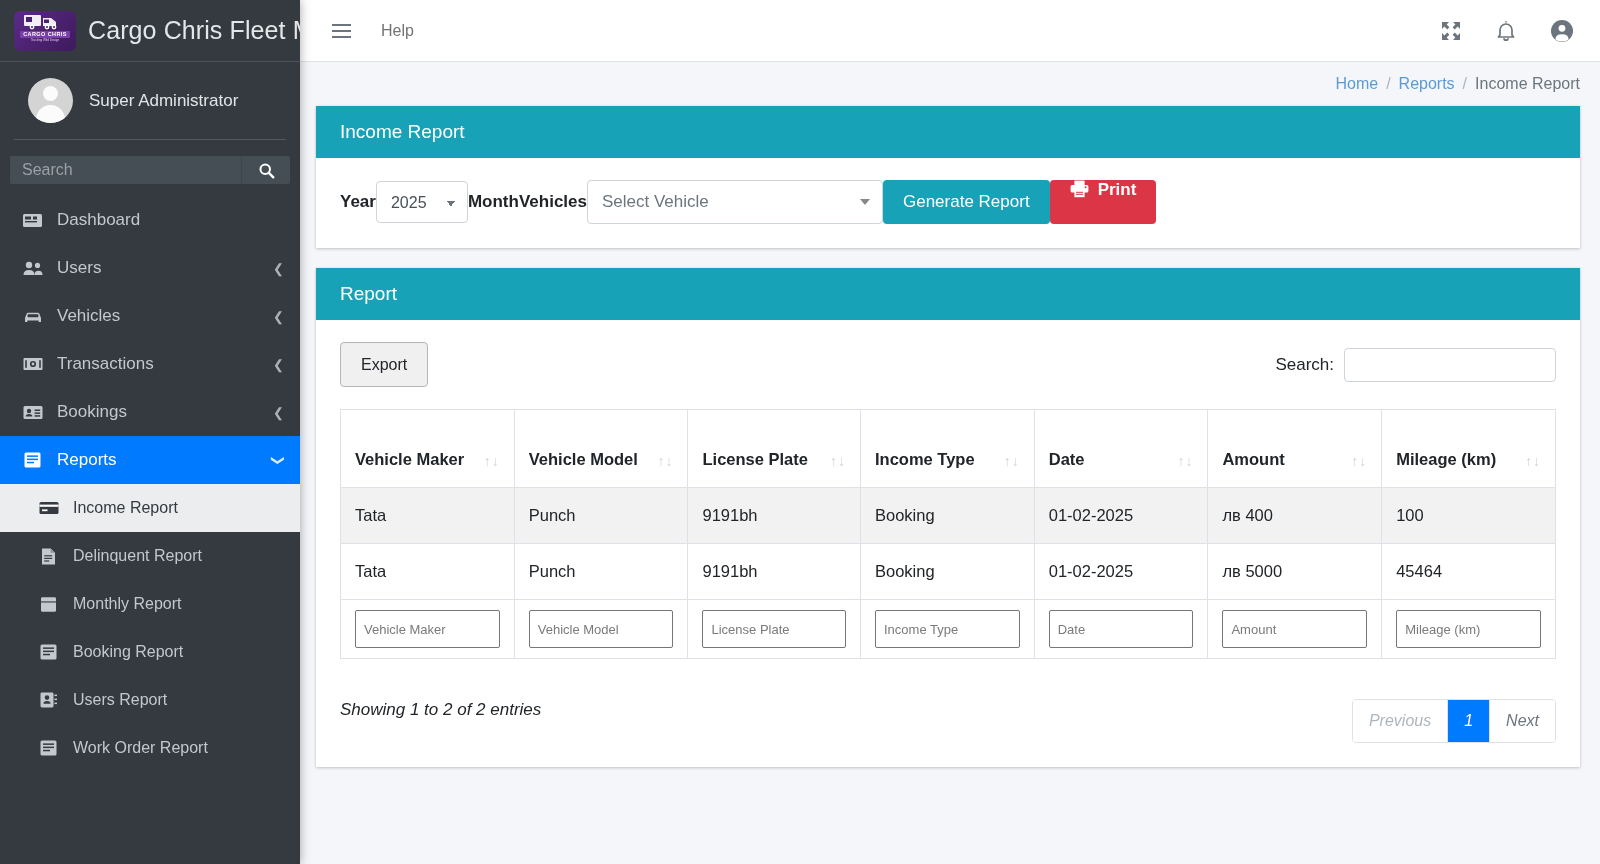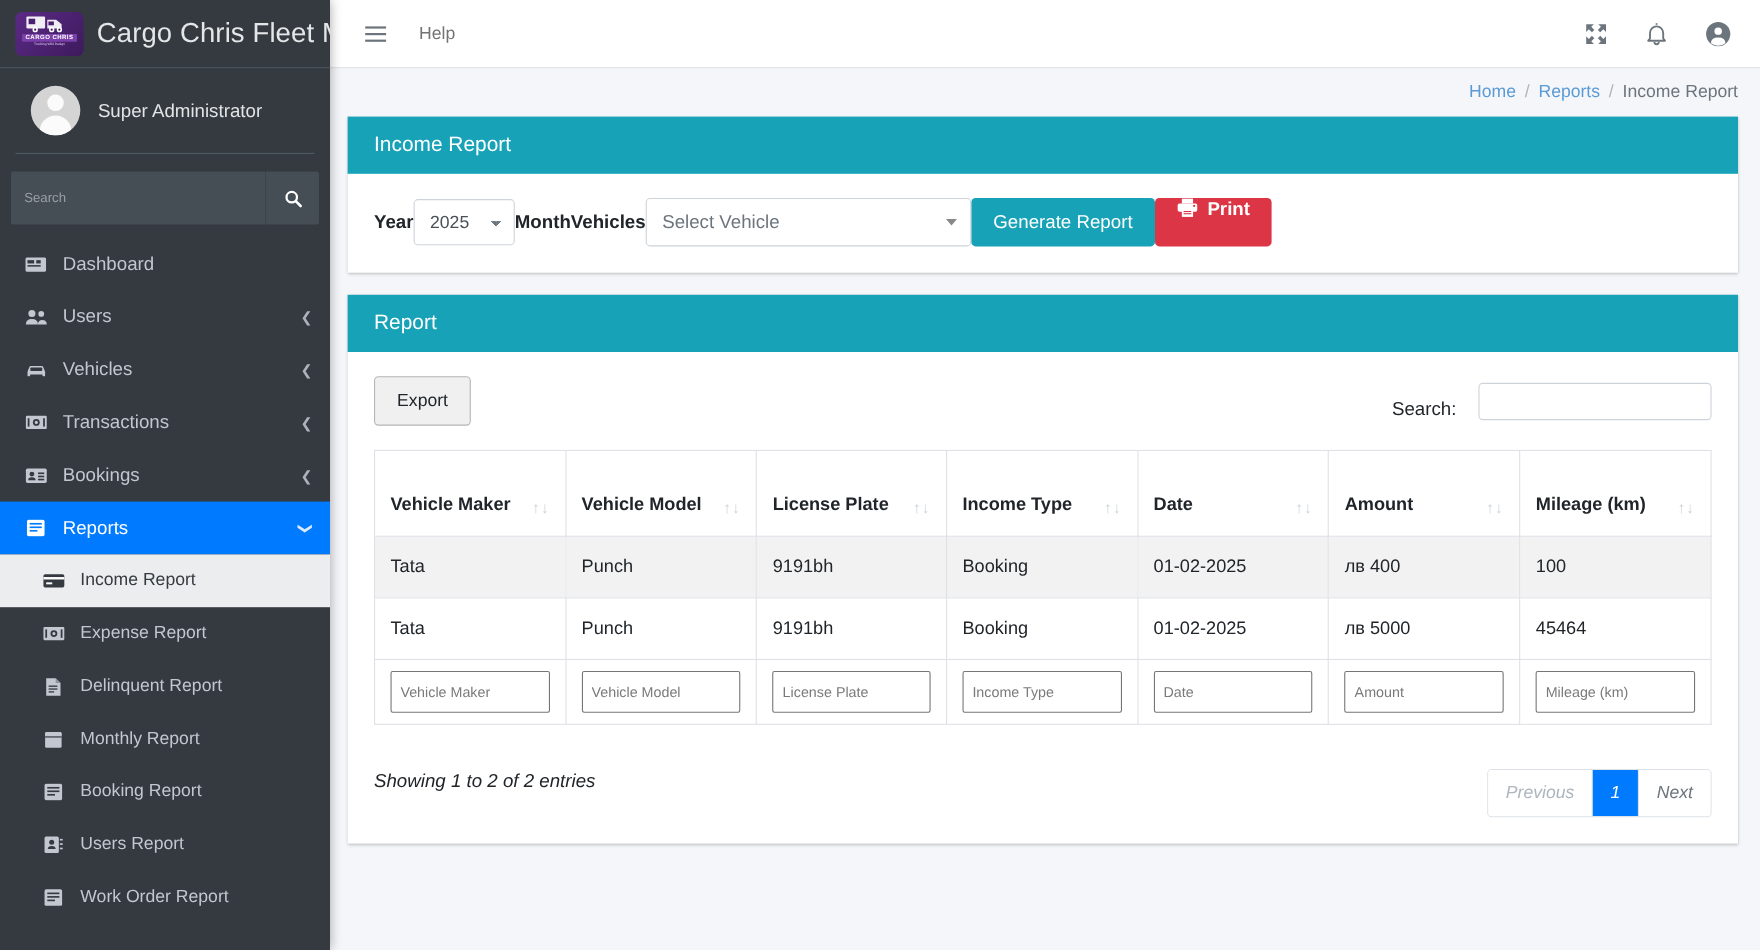--- a/index.html
+++ b/index.html
@@ -59,22 +59,22 @@
     content:""; position:absolute; width:15px; height:15px; border-radius:50%;
     background:#fbfbfb; left:15px; top:8px;
   }
   .avatar::after {
     content:""; position:absolute; width:29px; height:20px; border-radius:15px 15px 0 0;
     background:#fbfbfb; left:8px; top:27px;
   }
   .username { color: #e2e4e6; font-size: 17px; font-weight: 400; }
   .searchrow { display: flex; margin: 16px 10px 10px 10px; }
   .search-input {
-    flex: 1; height: 48px; background: #454d55; border: 0;
-    color: #c2c7d0; font-size: 12px; padding: 0 12px;
+    flex: 1; height: 28px; background: #454d55; border: 0;
+    color: #c2c7d0; font-size: 16px; padding: 0 12px;
     font-family: "Liberation Sans", sans-serif; outline: none;
     border-radius: 2px 0 0 2px;
   }
   .search-input::placeholder { color: #9aa0a6; }
   .search-btn {
     width: 49px; background: #454d55; border: 0; border-left: 1px solid #3e464d;
     color: #fff; cursor: pointer; display:flex; align-items:center; justify-content:center;
     border-radius: 0 2px 2px 0;
   }
   .menu { flex: 1; overflow: hidden; padding-top: 2px; }
@@ -151,21 +151,21 @@
     background: #dc3545; color: #fff; height: 44px; padding: 0 20px; font-size: 17px;
     display: flex; align-items: flex-start; gap: 9px; font-weight: bold;
   }
 
   .table-top { display: flex; align-items: center; justify-content: space-between; margin-bottom: 22px; }
   .btn-export {
     background: #f0f0f0; border: 1px solid #b5b5b5; border-radius: 4px;
     height: 45px; padding: 0 20px; font-size: 16px; color: #212529; cursor: pointer;
     font-family: "Liberation Sans", sans-serif;
   }
-  .searchbox { display: flex; align-items: flex-end; gap: 20px; }
+  .searchbox { display: flex; align-items: center; gap: 10px; }
   .searchbox label { font-size: 17px; color: #212529; }
   .searchbox input {
     width: 212px; height: 34px; border: 1px solid #ced4da; border-radius: 4px;
     padding: 0 8px; font-size: 15px; font-family: "Liberation Sans", sans-serif; outline: none;
   }
 
   table.dt { width: 100%; border-collapse: collapse; table-layout: fixed; }
   table.dt th {
     border: 1px solid #dee2e6; text-align: left; vertical-align: bottom;
     padding: 14px 14px 18px 14px; font-size: 16.5px; font-weight: bold; color: #212529;
@@ -325,32 +325,20 @@
         <span class="ico">
           <svg width="20" height="14" viewBox="0 0 20 14">
               <rect x="0.5" y="1" width="19" height="12" rx="1.6" fill="#343a40"></rect>
               <rect x="0.5" y="3.6" width="19" height="2.2" fill="#ffffff"></rect>
               <rect x="3" y="8.4" width="5.5" height="1.8" fill="#ffffff"></rect>
             </svg>
         </span>
         <span class="mlabel">Income Report</span>
       </div>
 
-      <div class="mitem sub">
-        <span class="ico">
-          <svg width="20" height="14" viewBox="0 0 20 14">
-              <rect x="0.5" y="1" width="19" height="12" rx="1" fill="#c2c7d0"></rect>
-              <circle cx="10" cy="7" r="3.1" fill="#343a40"></circle>
-              <circle cx="10" cy="7" r="1.4" fill="#c2c7d0"></circle>
-              <rect x="2.2" y="3.2" width="1.6" height="7.6" fill="#343a40"></rect>
-              <rect x="16.2" y="3.2" width="1.6" height="7.6" fill="#343a40"></rect>
-            </svg>
-        </span>
-        <span class="mlabel">Expense Report</span>
-      </div>
 
       <div class="mitem sub">
         <span class="ico">
           <svg width="15" height="17" viewBox="0 0 15 17">
               <path d="M1 0.6 h8.6 L14 4.8 V16.4 H1z" fill="#c2c7d0"></path>
               <path d="M9.6 0.6 V4.8 H14z" fill="#8d949c"></path>
               <rect x="3.2" y="7.2" width="8" height="1.2" fill="#343a40"></rect>
               <rect x="3.2" y="9.8" width="8" height="1.2" fill="#343a40"></rect>
               <rect x="3.2" y="12.4" width="5" height="1.2" fill="#343a40"></rect>
             </svg>

